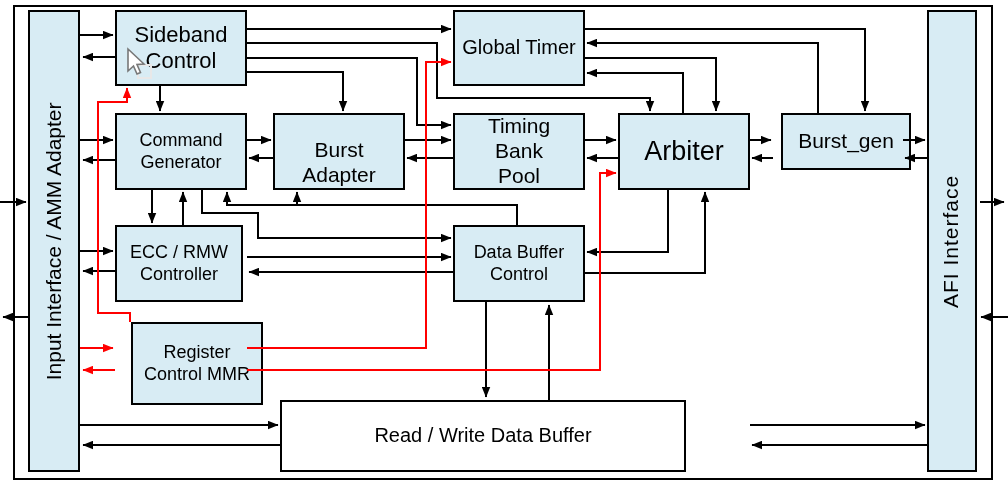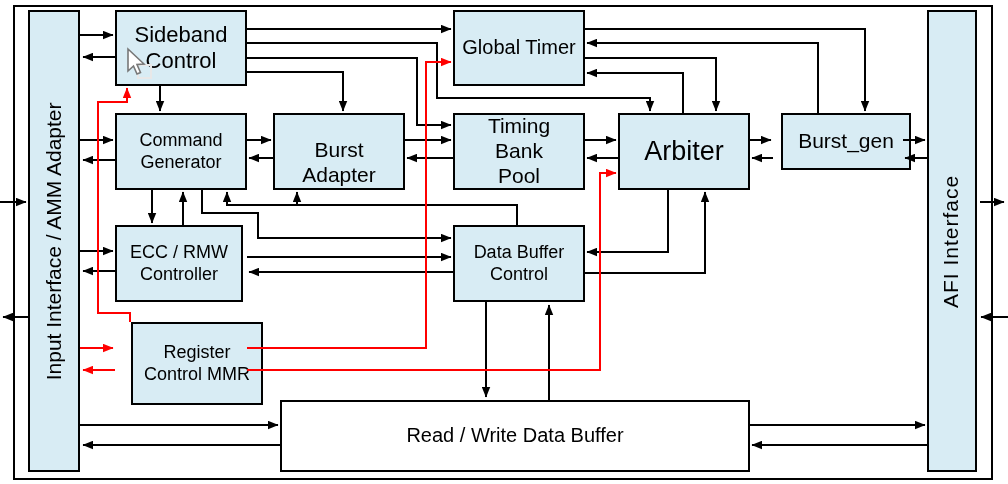--- a/index.html
+++ b/index.html
@@ -30,21 +30,21 @@
   #b-sideband     {left:115px;top:10px; width:132px;height:76px;  font-size:22px; padding:0 14px;}
   #b-globaltimer  {left:453px;top:10px; width:132px;height:76px;  font-size:20px;}
   #b-cmdgen       {left:115px;top:113px;width:132px;height:77px;  font-size:18px; padding:0 12px;}
   #b-burstadapter {left:273px;top:113px;width:132px;height:77px;  font-size:21px; padding:0 14px;align-items:flex-end;}
   #b-timingbankpool{left:453px;top:113px;width:132px;height:77px; font-size:21px; padding:0 24px;}
   #b-arbiter      {left:618px;top:113px;width:132px;height:77px;  font-size:27px;}
   #b-burstgen     {left:781px;top:113px;width:130px;height:57px;  font-size:21px;}
   #b-ecc          {left:115px;top:225px;width:128px;height:77px;  font-size:18px; padding:0 8px;}
   #b-databufctl   {left:453px;top:225px;width:132px;height:77px;  font-size:18px; padding:0 10px;}
   #b-regctrl      {left:115px;top:322px;width:132px;height:83px;  font-size:18px; padding:0 10px;margin-left:16px;}
-  #b-rwbuf        {left:280px;top:400px;width:470px;height:72px;  font-size:20px; background:#ffffff;}
+  #b-rwbuf        {left:280px;top:400px;width:406px;height:72px;  font-size:20px; background:#ffffff;}
   #edge-layer{position:absolute;left:0;top:0;pointer-events:none;}
   #mouse-cursor{position:absolute;left:124px;top:47px;pointer-events:none;}
 </style>
 </head>
 <body>
 
 <div id="diagram-canvas">
 
   <div id="outer-border"></div>
 

